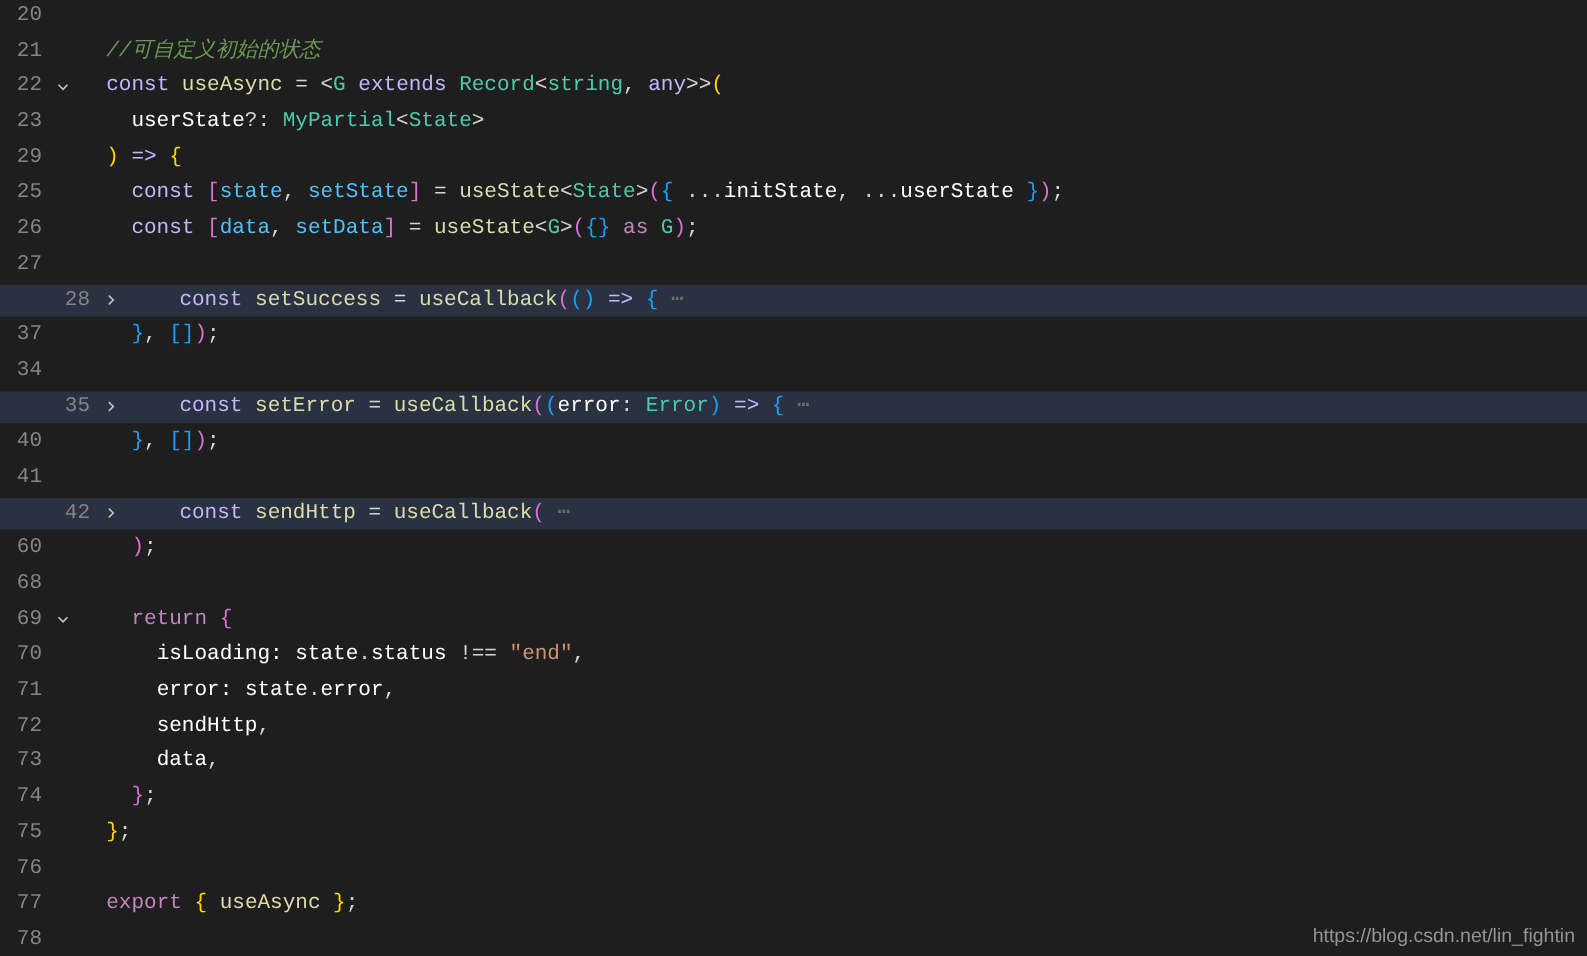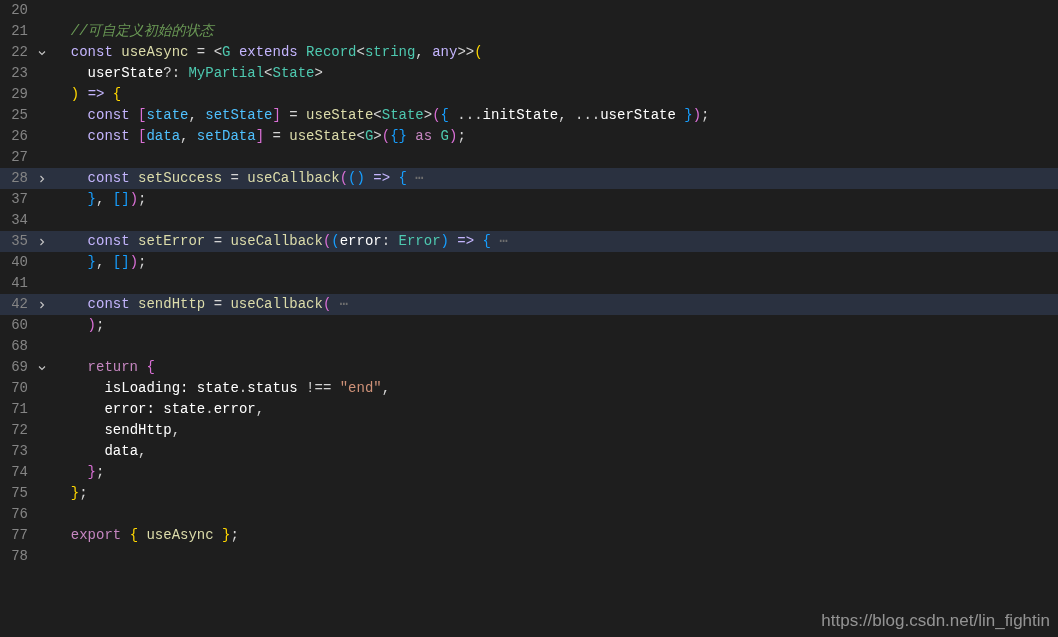--- a/index.html
+++ b/index.html
@@ -10,20 +10,21 @@
     color: #d4d4d4;
     width: 1058px;
     height: 637px;
     overflow: hidden;
     position: relative;
   }
   .editor {
     display: flex;
     flex-direction: column;
     height: 100%;
+    justify-content: space-between;
   }
   .line {
     display: flex;
     height: 21px;
     line-height: 21px;
     white-space: pre;
   }
   .gutter {
     width: 34px;
     text-align: right;
@@ -46,41 +47,42 @@
   .fold-col svg {
     width: 12px;
     height: 12px;
   }
   .code {
     flex: 1;
     padding-left: 4px;
   }
   .hl {
     background: #2a3140;
+    padding-left: 32px;
   }
   .tk-comment { color: #6a9955; font-style: italic; }
   .tk-keyword { color: #c586c0; }
   .tk-storage { color: #c4b5fd; }
   .tk-const { color: #4fc1ff; }
   .tk-type { color: #4ec9b0; }
   .tk-func { color: #dcdcaa; }
   .tk-var { color: #ffffff; }
   .tk-punct { color: #d4d4d4; }
   .tk-brace-y { color: #ffd700; }
   .tk-brace-p { color: #da70d6; }
   .tk-brace-b { color: #179fff; }
   .tk-string { color: #ce9178; }
   .tk-dots { color: #6e6e6e; }
   .watermark {
     position: absolute;
     right: 8px;
     bottom: 6px;
     color: #a8a8a8;
     font-family: Arial, sans-serif;
-    font-size: 17px;
+    font-size: 13px;
     opacity: 0.85;
   }
 </style>
 </head>
 <body>
 
 <div class="editor" id="editor">
     <div class="line"><div class="gutter">20</div><div class="fold-col"></div><div class="code"></div></div>
     <div class="line"><div class="gutter">21</div><div class="fold-col"></div><div class="code"><span>  </span><span class="tk-comment">//可自定义初始的状态</span></div></div>
     <div class="line"><div class="gutter">22</div><div class="fold-col"><svg viewBox="0 0 16 16">

